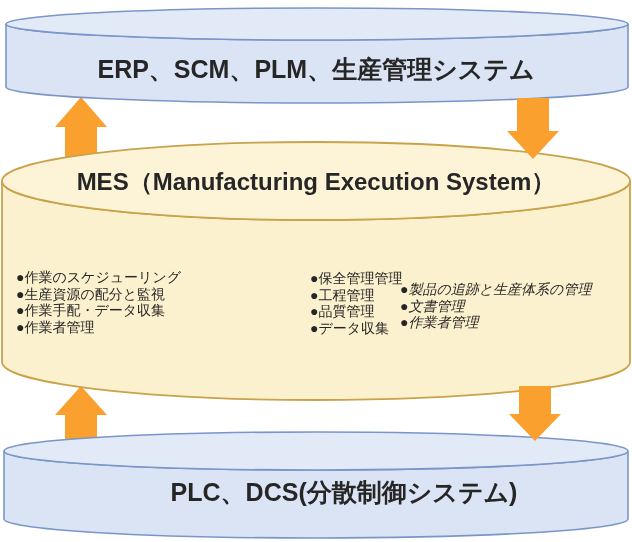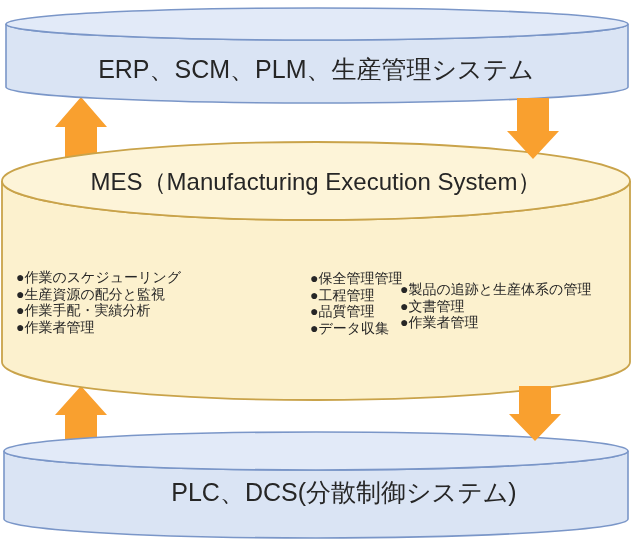--- a/index.html
+++ b/index.html
@@ -9,39 +9,40 @@
     height: 542px;
     background: #ffffff;
     overflow: hidden;
     font-family: "Liberation Sans", "DejaVu Sans", sans-serif;
   }
   .canvas svg { position:absolute; left:0; top:0; }
   .label {
     position: absolute;
     color: #262626;
     white-space: nowrap;
+    font-weight: bold;
   }
   .centered {
     left: 0;
     width: 632px;
     text-align: center;
   }
   .top-label    { top: 55px;  font-size: 25px; line-height: 28px; }
   .mes-title    { top: 167px; font-size: 24px; line-height: 30px; }
   .bottom-label { top: 478px; font-size: 25px; line-height: 28px; padding-left: 28px; }
   .bullet-col {
     position: absolute;
     font-size: 14px;
     line-height: 16.5px;
     color: #262626;
   }
   .bullet-col > div { white-space: nowrap; }
   .col-1 { left: 16px;  top: 269px; }
   .col-2 { left: 262px; top: 270px; margin-left: 48px; }
-  .col-3 { left: 400px; top: 281px; }
+  .col-3 { left: 400px; top: 281px; font-style: italic; }
 </style>
 </head>
 <body>
 
 <div class="canvas">
 
   <svg width="632" height="542" viewBox="0 0 632 542">
 
     <polygon points="81,97 55,127 65,127 65,166 97,166 97,127 107,127" fill="#F9A02F"></polygon>
     <polygon points="81,386 55,415 65,415 65,462 97,462 97,415 107,415" fill="#F9A02F"></polygon>
@@ -65,21 +66,21 @@
     <polygon points="535,441 561,414 551,414 551,386 519,386 519,414 509,414" fill="#F9A02F"></polygon>
   </svg>
 
   <div class="label centered top-label">ERP、SCM、PLM、生産管理システム</div>
 
   <div class="label centered mes-title">MES（Manufacturing Execution System）</div>
 
   <div class="bullet-col col-1">
     <div>●作業のスケジューリング</div>
     <div>●生産資源の配分と監視</div>
-    <div>●作業手配・実績分析</div>
+    <div>●作業手配・データ収集</div>
     <div>●作業者管理</div>
   </div>
 
   <div class="bullet-col col-2">
     <div>●保全管理管理</div>
     <div>●工程管理</div>
     <div>●品質管理</div>
     <div>●データ収集</div>
   </div>
 

